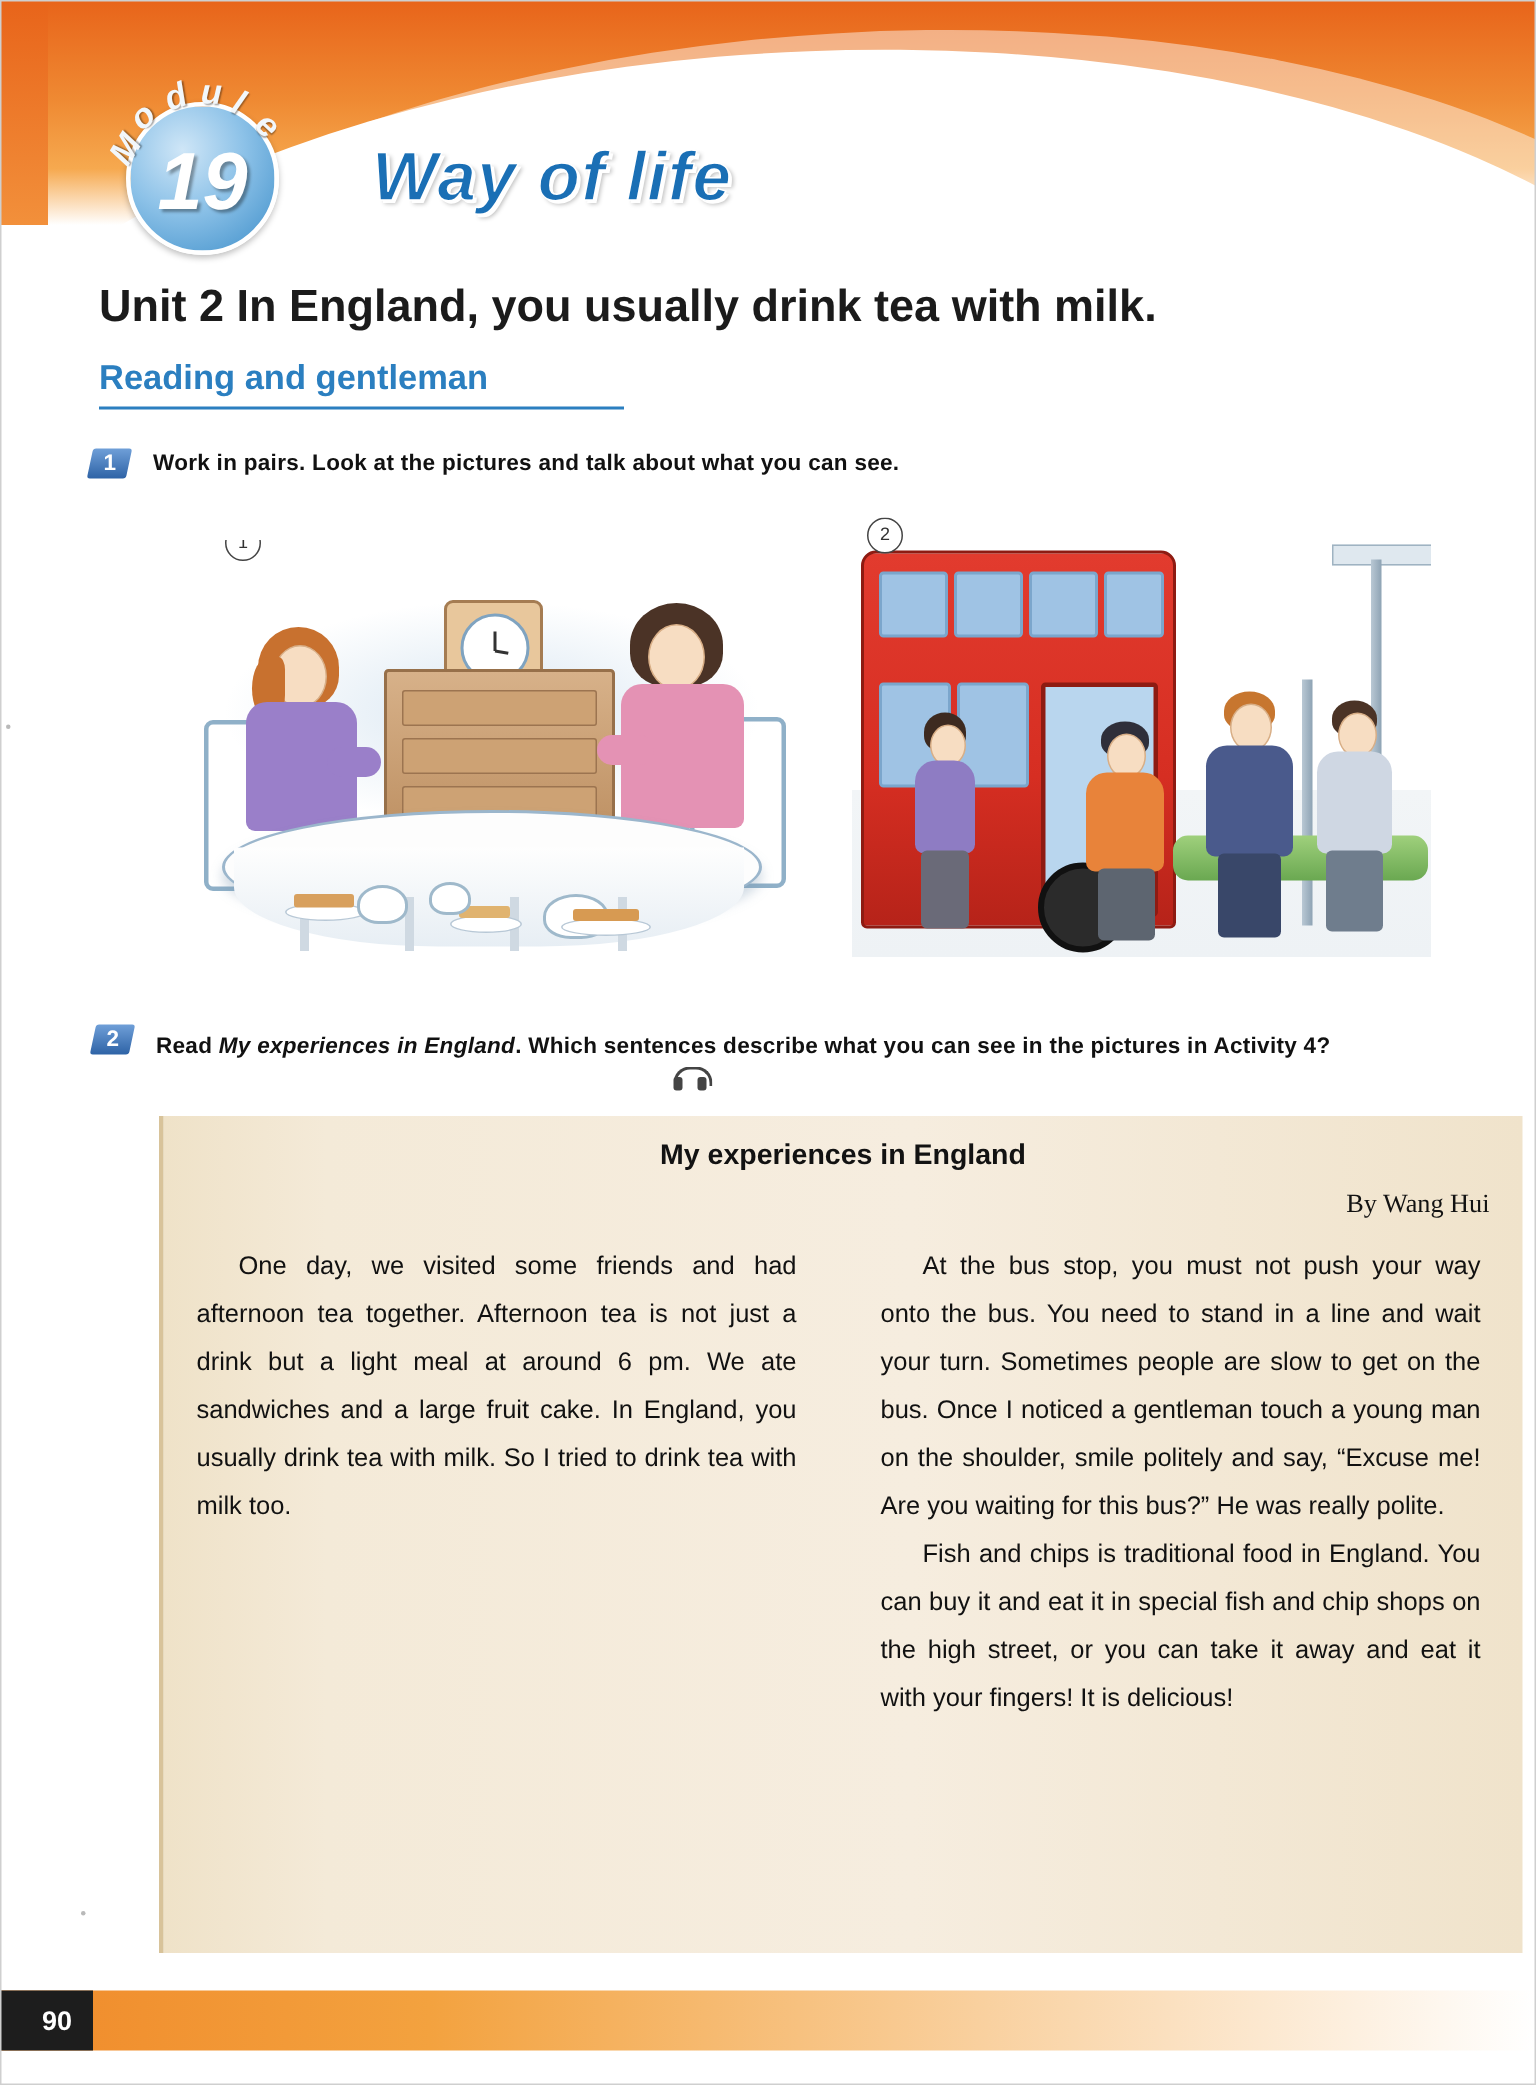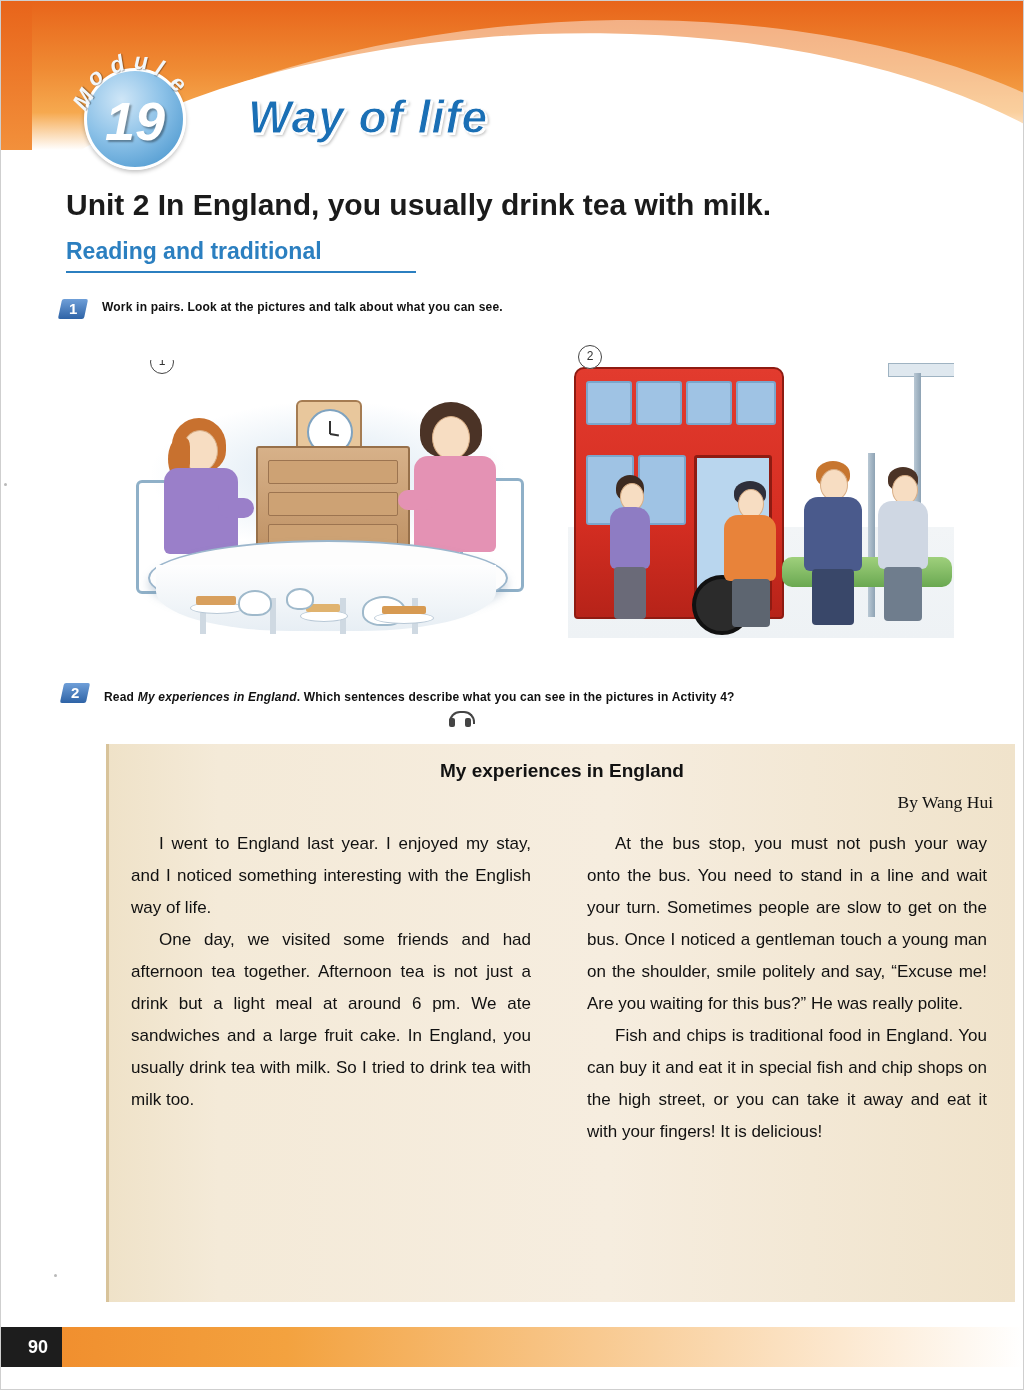--- a/index.html
+++ b/index.html
@@ -149,21 +149,21 @@
     font-weight: bold;
     text-align: center;
     line-height: 20px;
     border-radius: 2px;
     transform: skewX(-12deg);
   }
   .act-num span { display: inline-block; transform: skewX(12deg); }
 
   .act-text {
     position: absolute;
-    font-size: 12px;
+    font-size: 15px;
     font-weight: bold;
     color: #111111;
     letter-spacing: 0.2px;
   }
   .act-text .ital { font-style: italic; font-weight: bold; }
 
   
   .pic {
     position: absolute;
     background: #ffffff;
@@ -398,21 +398,21 @@
     <span style="left:42px; top:3px;  transform:rotate(-20deg);">d</span>
     <span style="left:66px; top:0px;  transform:rotate(2deg);">u</span>
     <span style="left:88px; top:7px;  transform:rotate(24deg);">l</span>
     <span style="left:104px;top:22px; transform:rotate(44deg);">e</span>
   </div>
 </div>
 
 <div class="module-title">Way of life</div>
 
 <div class="unit-heading">Unit 2   In England, you usually drink tea with milk.</div>
-<div class="section-heading">Reading and traditional</div>
+<div class="section-heading">Reading and gentleman</div>
 <div class="section-underline"></div>
 
 <div class="act-num" style="left:60px; top:299px;">
   <span>1</span>
 </div>
 <div class="act-text" style="left:102px; top:300px; width:830px;">Work in pairs. Look at the pictures and talk about what you can see.</div>
 
 <div class="pic" id="pic1">
   <div class="sky1"></div>
   <div class="wall-shadow"></div>
@@ -527,21 +527,20 @@
   <div class="band"></div>
   <div class="ear" style="left:0;"></div>
   <div class="ear" style="right:0;"></div>
 </div>
 
 <div class="passage">
   <div class="passage-title">My experiences in England</div>
   <div class="passage-author">By Wang Hui</div>
 
   <div class="col" id="colL">
-    <p>I went to England last year. I enjoyed my stay, and I noticed something interesting with the English way of life.</p>
     <p>One day, we visited some friends and had afternoon tea together. Afternoon tea is not just a drink but a light meal at around 6 pm. We ate sandwiches and a large fruit cake. In England, you usually drink tea with milk. So I tried to drink tea with milk too.</p>
   </div>
 
   <div class="col" id="colR">
     <p>At the bus stop, you must not push your way onto the bus. You need to stand in a line and wait your turn. Sometimes people are slow to get on the bus. Once I noticed a gentleman touch a young man on the shoulder, smile politely and say, “Excuse me! Are you waiting for this bus?” He was really polite.</p>
     <p>Fish and chips is traditional food in England. You can buy it and eat it in special fish and chip shops on the high street, or you can take it away and eat it with your fingers! It is delicious!</p>
   </div>
 </div>
 
 <div class="footer-bar"></div>

